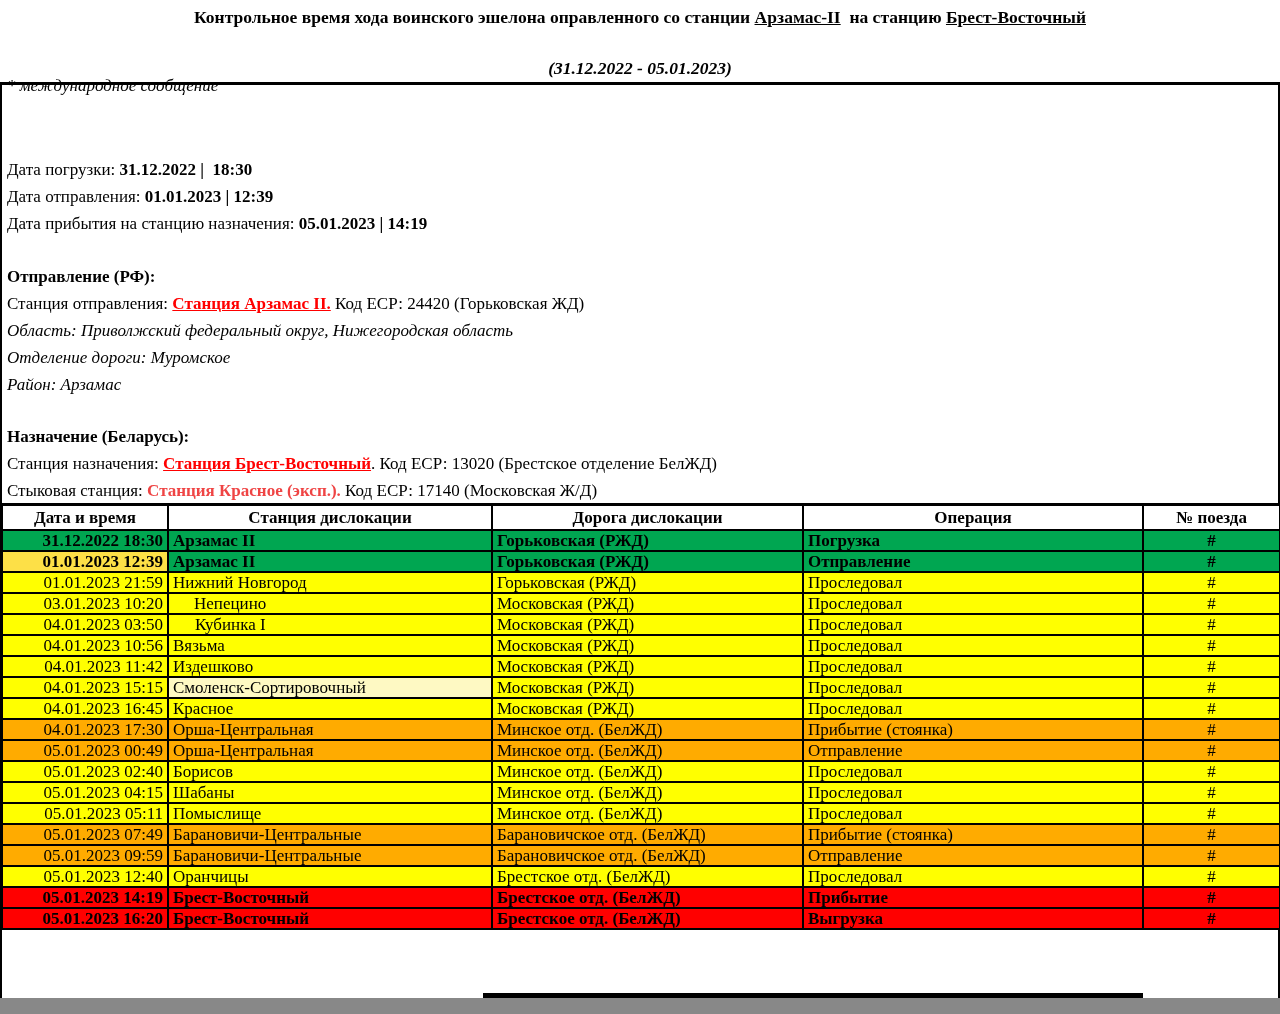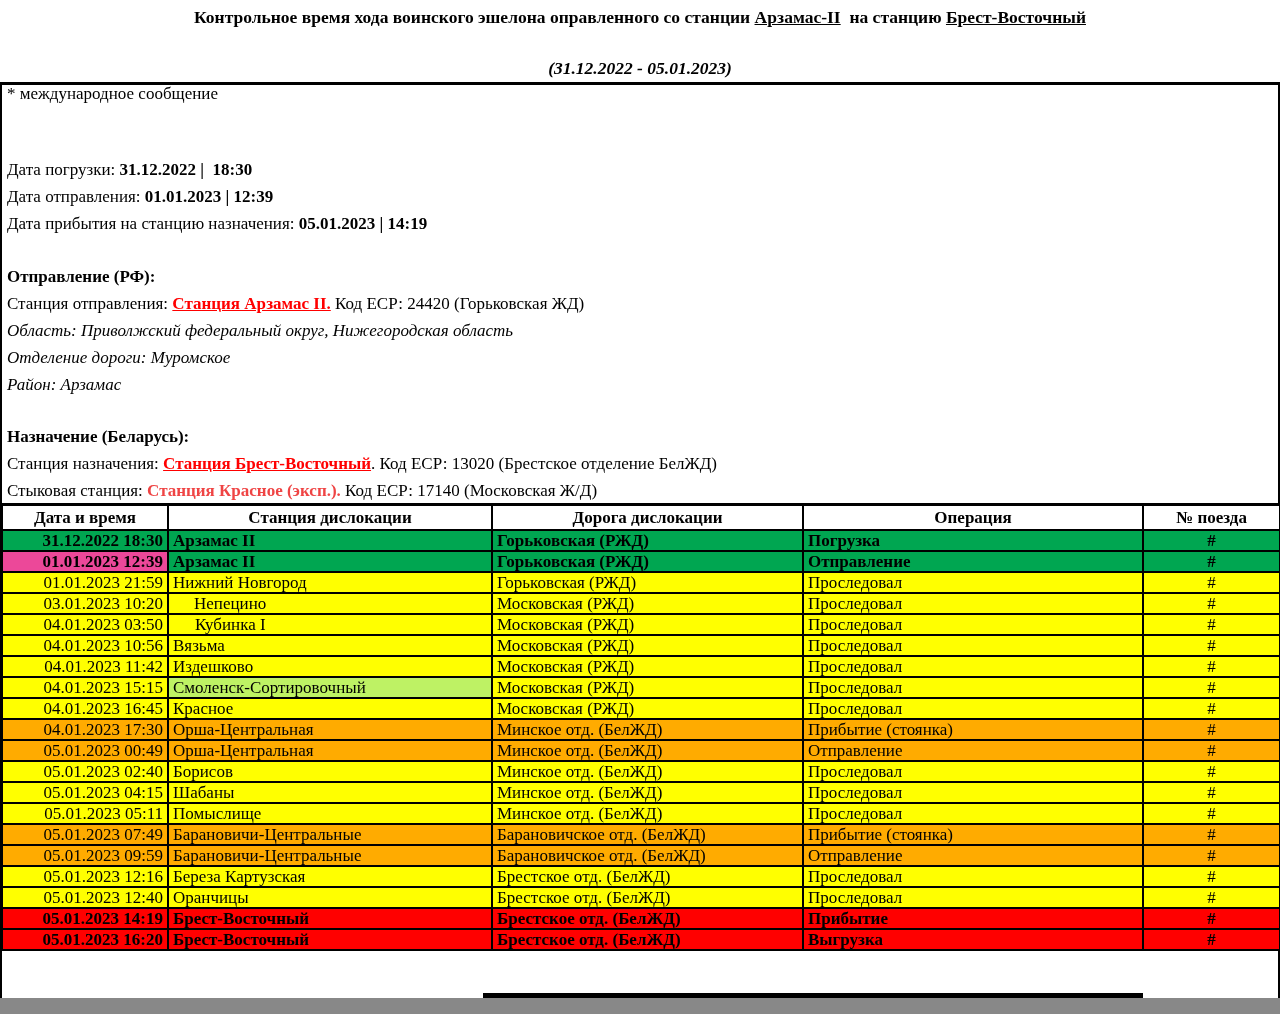--- a/index.html
+++ b/index.html
@@ -15,21 +15,21 @@
   }
   .subtitle-line {
     position:absolute; top:58px; left:0; width:100%;
     text-align:center; font-weight:bold; font-style:italic; font-size:17.5px;
   }
   .u { text-decoration:underline; }
   .doc-box {
     position:absolute; top:82px; left:0; width:1280px; height:932px;
     border-top:3px solid #000; border-left:2px solid #000; border-right:2px solid #000;
   }
-  .note-line { position:absolute; top:84px; left:7px; }
+  .note-line { position:absolute; top:76px; left:7px; font-style:italic; }
   .abs { position:absolute; left:7px; line-height:27px; }
   .summary-block { top:156px; }
   .departure-block { top:263px; }
   .destination-block { top:423px; }
   .bold { font-weight:bold; }
   .italic { font-style:italic; }
   .val { font-weight:bold; white-space:pre-wrap; }
   .red-link { color:#ff0000; font-weight:bold; text-decoration:underline; }
   .red-plain { color:#ef4444; font-weight:bold; text-decoration:none; }
   table.train {
@@ -106,21 +106,21 @@
     </thead>
     <tbody>
         <tr class="w-bold">
           <td class="c-date" style="background: rgb(0, 166, 81); text-align: right;">31.12.2022 18:30</td>
           <td class="c-station" style="background: rgb(0, 166, 81);">Арзамас II</td>
           <td class="c-road" style="background: rgb(0, 166, 81);">Горьковская (РЖД)</td>
           <td class="c-operation" style="background: rgb(0, 166, 81);">Погрузка</td>
           <td class="c-train" style="background: rgb(0, 166, 81);">#</td>
         </tr>
         <tr class="w-bold">
-          <td class="c-date" style="background: #ec4899;">01.01.2023 12:39</td>
+          <td class="c-date" style="background: #fde047;">01.01.2023 12:39</td>
           <td class="c-station" style="background: rgb(0, 166, 81);">Арзамас II</td>
           <td class="c-road" style="background: rgb(0, 166, 81);">Горьковская (РЖД)</td>
           <td class="c-operation" style="background: rgb(0, 166, 81);">Отправление</td>
           <td class="c-train" style="background: rgb(0, 166, 81);">#</td>
         </tr>
         <tr>
           <td class="c-date" style="background: rgb(255, 255, 0);">01.01.2023 21:59</td>
           <td class="c-station" style="background: rgb(255, 255, 0);">Нижний Новгород</td>
           <td class="c-road" style="background: rgb(255, 255, 0);">Горьковская (РЖД)</td>
           <td class="c-operation" style="background: rgb(255, 255, 0);">Проследовал</td>
@@ -149,21 +149,21 @@
         </tr>
         <tr>
           <td class="c-date" style="background: rgb(255, 255, 0);">04.01.2023 11:42</td>
           <td class="c-station" style="background: rgb(255, 255, 0);">Издешково</td>
           <td class="c-road" style="background: rgb(255, 255, 0);">Московская (РЖД)</td>
           <td class="c-operation" style="background: rgb(255, 255, 0);">Проследовал</td>
           <td class="c-train" style="background: rgb(255, 255, 0);">#</td>
         </tr>
         <tr>
           <td class="c-date" style="background: rgb(255, 255, 0);">04.01.2023 15:15</td>
-          <td class="c-station" style="background: #bef264;">Смоленск-Сортировочный</td>
+          <td class="c-station" style="background: #fef9c3;">Смоленск-Сортировочный</td>
           <td class="c-road" style="background: rgb(255, 255, 0);">Московская (РЖД)</td>
           <td class="c-operation" style="background: rgb(255, 255, 0);">Проследовал</td>
           <td class="c-train" style="background: rgb(255, 255, 0);">#</td>
         </tr>
         <tr>
           <td class="c-date" style="background: rgb(255, 255, 0);">04.01.2023 16:45</td>
           <td class="c-station" style="background: rgb(255, 255, 0);">Красное</td>
           <td class="c-road" style="background: rgb(255, 255, 0);">Московская (РЖД)</td>
           <td class="c-operation" style="background: rgb(255, 255, 0);">Проследовал</td>
           <td class="c-train" style="background: rgb(255, 255, 0);">#</td>
@@ -209,27 +209,20 @@
           <td class="c-road" style="background: rgb(255, 171, 0);">Барановичское отд. (БелЖД)</td>
           <td class="c-operation" style="background: rgb(255, 171, 0);">Прибытие (стоянка)</td>
           <td class="c-train" style="background: rgb(255, 171, 0);">#</td>
         </tr>
         <tr>
           <td class="c-date" style="background: rgb(255, 171, 0);">05.01.2023 09:59</td>
           <td class="c-station" style="background: rgb(255, 171, 0);">Барановичи-Центральные</td>
           <td class="c-road" style="background: rgb(255, 171, 0);">Барановичское отд. (БелЖД)</td>
           <td class="c-operation" style="background: rgb(255, 171, 0);">Отправление</td>
           <td class="c-train" style="background: rgb(255, 171, 0);">#</td>
-        </tr>
-        <tr>
-          <td class="c-date" style="background: rgb(255, 255, 0);">05.01.2023 12:16</td>
-          <td class="c-station" style="background: rgb(255, 255, 0);">Береза Картузская</td>
-          <td class="c-road" style="background: rgb(255, 255, 0);">Брестское отд. (БелЖД)</td>
-          <td class="c-operation" style="background: rgb(255, 255, 0);">Проследовал</td>
-          <td class="c-train" style="background: rgb(255, 255, 0);">#</td>
         </tr>
         <tr>
           <td class="c-date" style="background: rgb(255, 255, 0);">05.01.2023 12:40</td>
           <td class="c-station" style="background: rgb(255, 255, 0);">Оранчицы</td>
           <td class="c-road" style="background: rgb(255, 255, 0);">Брестское отд. (БелЖД)</td>
           <td class="c-operation" style="background: rgb(255, 255, 0);">Проследовал</td>
           <td class="c-train" style="background: rgb(255, 255, 0);">#</td>
         </tr>
         <tr class="w-bold">
           <td class="c-date" style="background: rgb(255, 0, 0);">05.01.2023 14:19</td>

